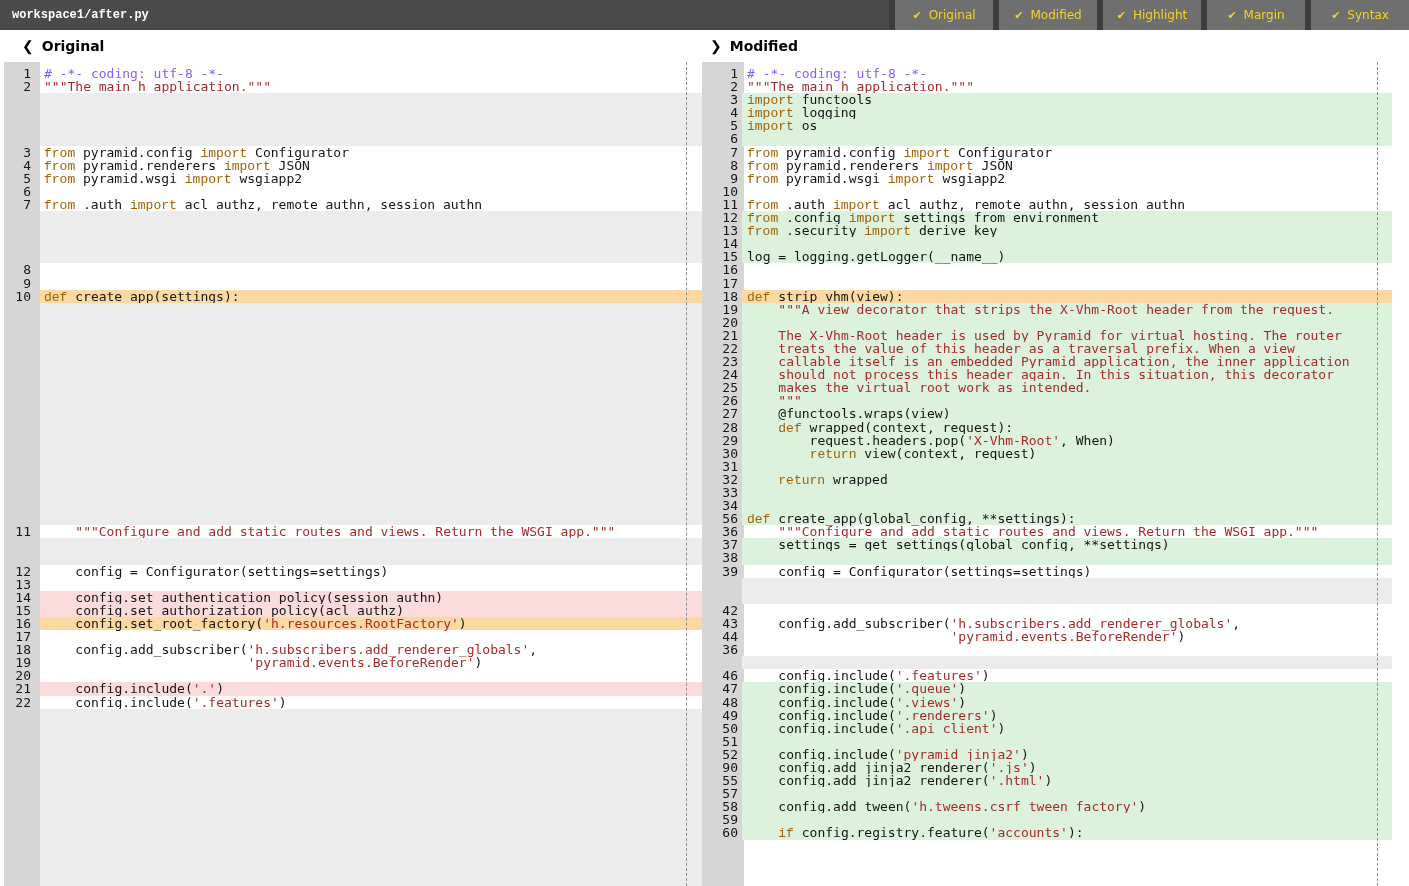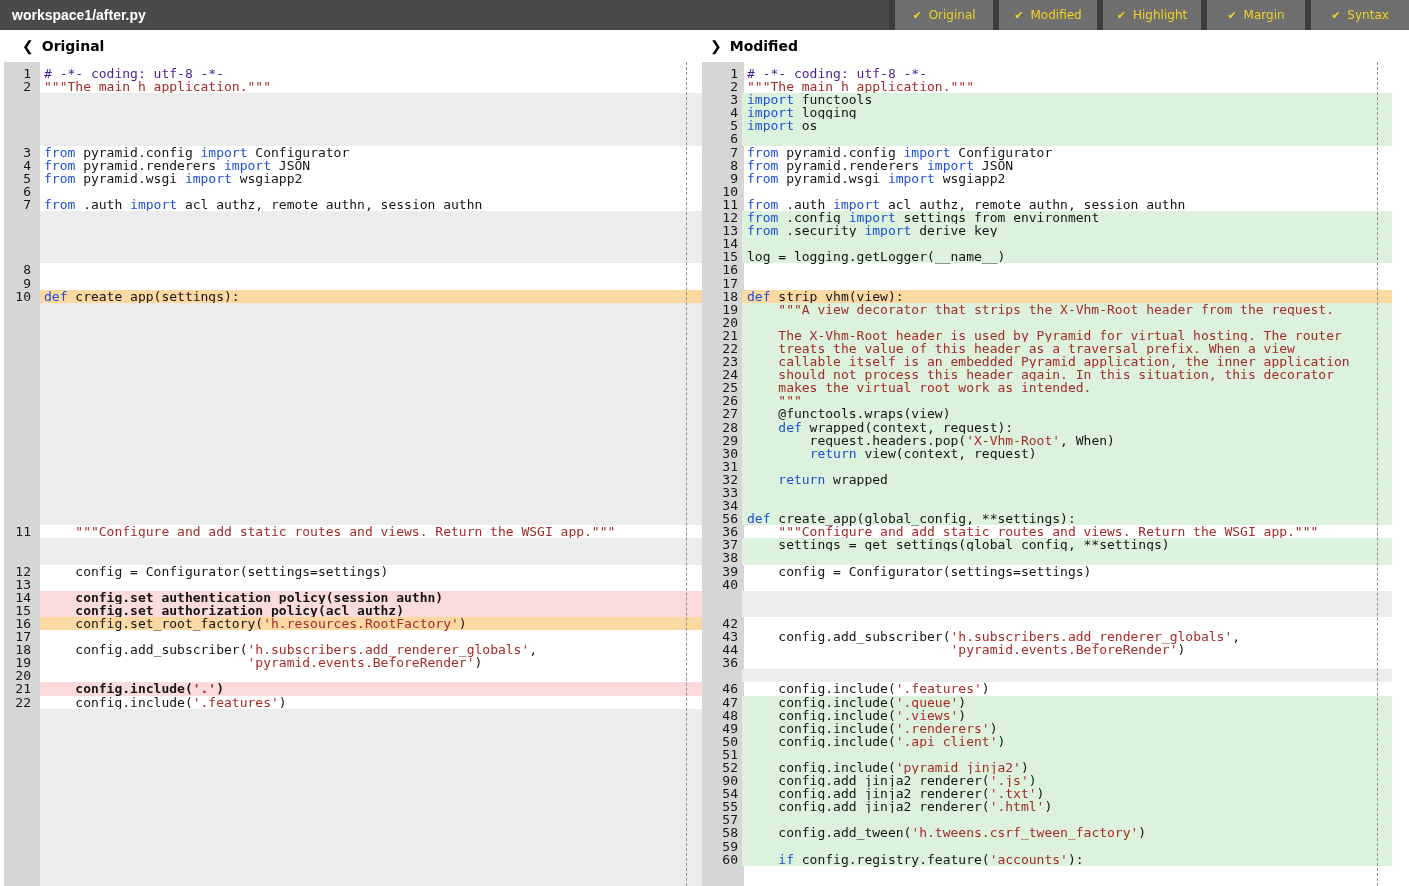--- a/index.html
+++ b/index.html
@@ -3,22 +3,22 @@
 <meta charset="utf-8">
 <style>
   * { box-sizing: border-box; margin: 0; padding: 0; }
   html,body { width:1409px; height:886px; overflow:hidden; background:#fff; }
   body { font-family:"DejaVu Sans Mono", monospace; }
 
   
   .titlebar { position:absolute; top:0; left:0; width:1409px; height:30px;
               background:#4a4a4a; display:flex; align-items:stretch; }
   .title { flex:1; display:flex; align-items:center; padding-left:12px;
-           color:#ffffff; font-family:Liberation Sans, sans-serif;
-           font-size:14px; font-weight:bold; }
+           color:#ffffff; font-family:Liberation Mono, monospace;
+           font-size:12px; font-weight:bold; }
   .tb-buttons { display:flex; align-items:stretch; background:#3c3c3c; }
   .tb-btn { width:98px; margin-left:6px; display:flex; align-items:center;
             justify-content:center; gap:7px; background:#6f6f6f;
             color:#f3d327; font-family:"DejaVu Sans", sans-serif;
             font-size:12px; cursor:default; }
   .tb-btn .chk { font-size:11px; }
 
   
   .paneheads { position:absolute; top:30px; left:0; width:1409px; height:32px;
                background:#ffffff; }
@@ -49,27 +49,27 @@
   .g { flex:none; text-align:right; font-size:13px; line-height:13.1px;
        color:#161616; white-space:pre; }
   .pane-left  .g { width:40px; padding-right:9px; }
   .pane-right .g { width:38px; padding-right:2px; }
   .t { flex:1; white-space:pre; font-size:13px; line-height:13.1px; color:#141414; }
   .pane-left  .t { padding-left:4px; }
   .pane-right .t { margin-left:2px; padding-left:5px; }
 
   .hl-none   { background:transparent; }
   .hl-add    { background:#dcf2dc; }
-  .hl-del    { background:#fbdbdb;font-weight:bold; }
+  .hl-del    { background:#fbdbdb; }
   .hl-chg    { background:#fcd9a3; }
   .hl-filler { background:#ececec; }
 
-  .sy-k { color:#1d4ed8; }
+  .sy-k { color:#a16207;font-family:Liberation Mono, monospace; }
   .sy-s { color:#a52a2a; }
-  .sy-c { color:#4c1d95;margin-top:24px; }
+  .sy-c { color:#8b5cf6;margin-top:24px; }
   .sy-p { color:#141414; }
 </style>
 </head>
 <body>
 
 <div class="titlebar">
   <div class="title">workspace1/after.py</div>
   <div class="tb-buttons">
     <div class="tb-btn">
       <span class="chk">✔</span>
@@ -517,24 +517,20 @@
       </div>
       <div class="row">
         <span class="g">38</span>
         <span class="t hl-add"></span>
       </div>
       <div class="row">
         <span class="g">39</span>
         <span class="t hl-none"><span class="sy-p">    config = Configurator(settings=settings)</span></span>
       </div>
       <div class="row">
-        <span class="g">40</span>
-        <span class="t hl-none"></span>
-      </div>
-      <div class="row">
         <span class="g"></span>
         <span class="t hl-filler"></span>
       </div>
       <div class="row">
         <span class="g"></span>
         <span class="t hl-filler"></span>
       </div>
       <div class="row">
         <span class="g">42</span>
         <span class="t hl-none"></span>
@@ -579,24 +575,20 @@
         <span class="g">51</span>
         <span class="t hl-add"></span>
       </div>
       <div class="row">
         <span class="g">52</span>
         <span class="t hl-add"><span class="sy-p">    config.include(</span><span class="sy-s">'pyramid_jinja2'</span><span class="sy-p">)</span></span>
       </div>
       <div class="row">
         <span class="g">90</span>
         <span class="t hl-add"><span class="sy-p">    config.add_jinja2_renderer(</span><span class="sy-s">'.js'</span><span class="sy-p">)</span></span>
-      </div>
-      <div class="row">
-        <span class="g">54</span>
-        <span class="t hl-add"><span class="sy-p">    config.add_jinja2_renderer(</span><span class="sy-s">'.txt'</span><span class="sy-p">)</span></span>
       </div>
       <div class="row">
         <span class="g">55</span>
         <span class="t hl-add"><span class="sy-p">    config.add_jinja2_renderer(</span><span class="sy-s">'.html'</span><span class="sy-p">)</span></span>
       </div>
       <div class="row">
         <span class="g">57</span>
         <span class="t hl-add"></span>
       </div>
       <div class="row">

